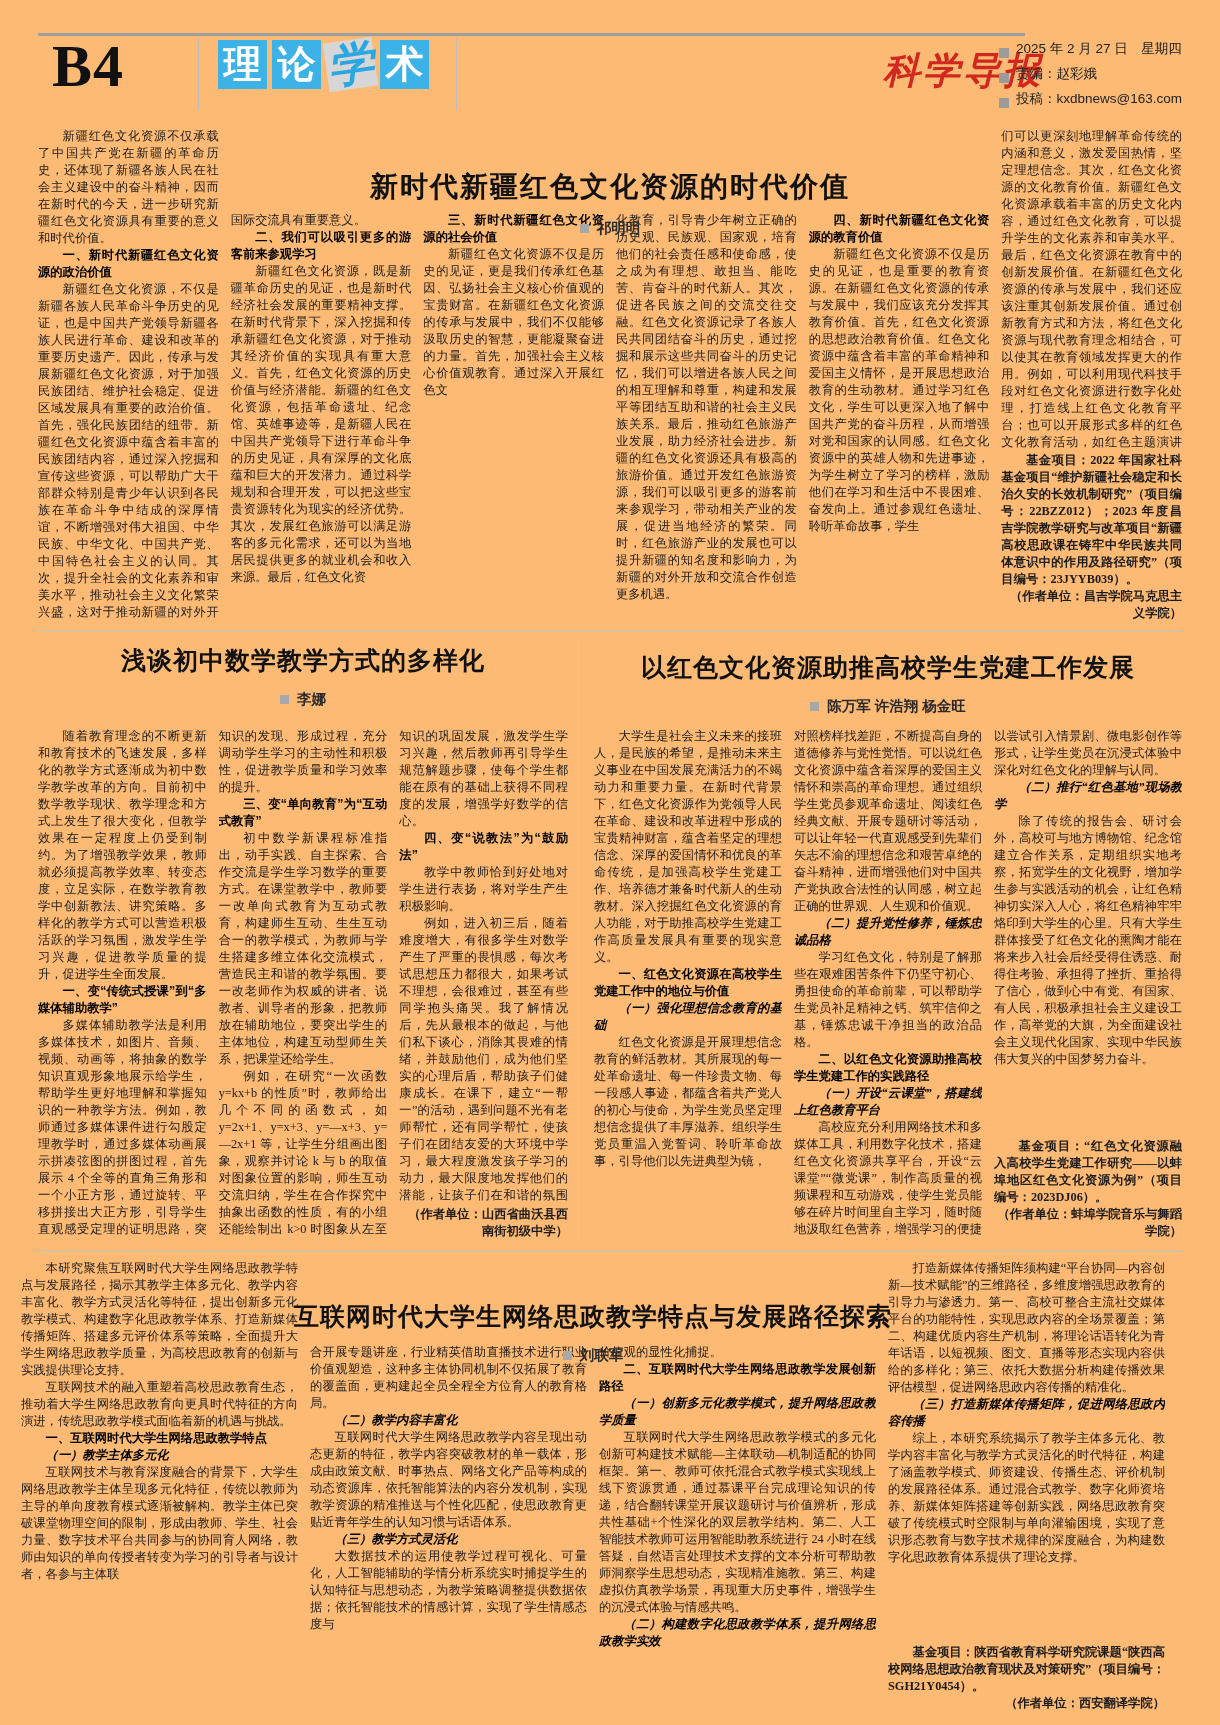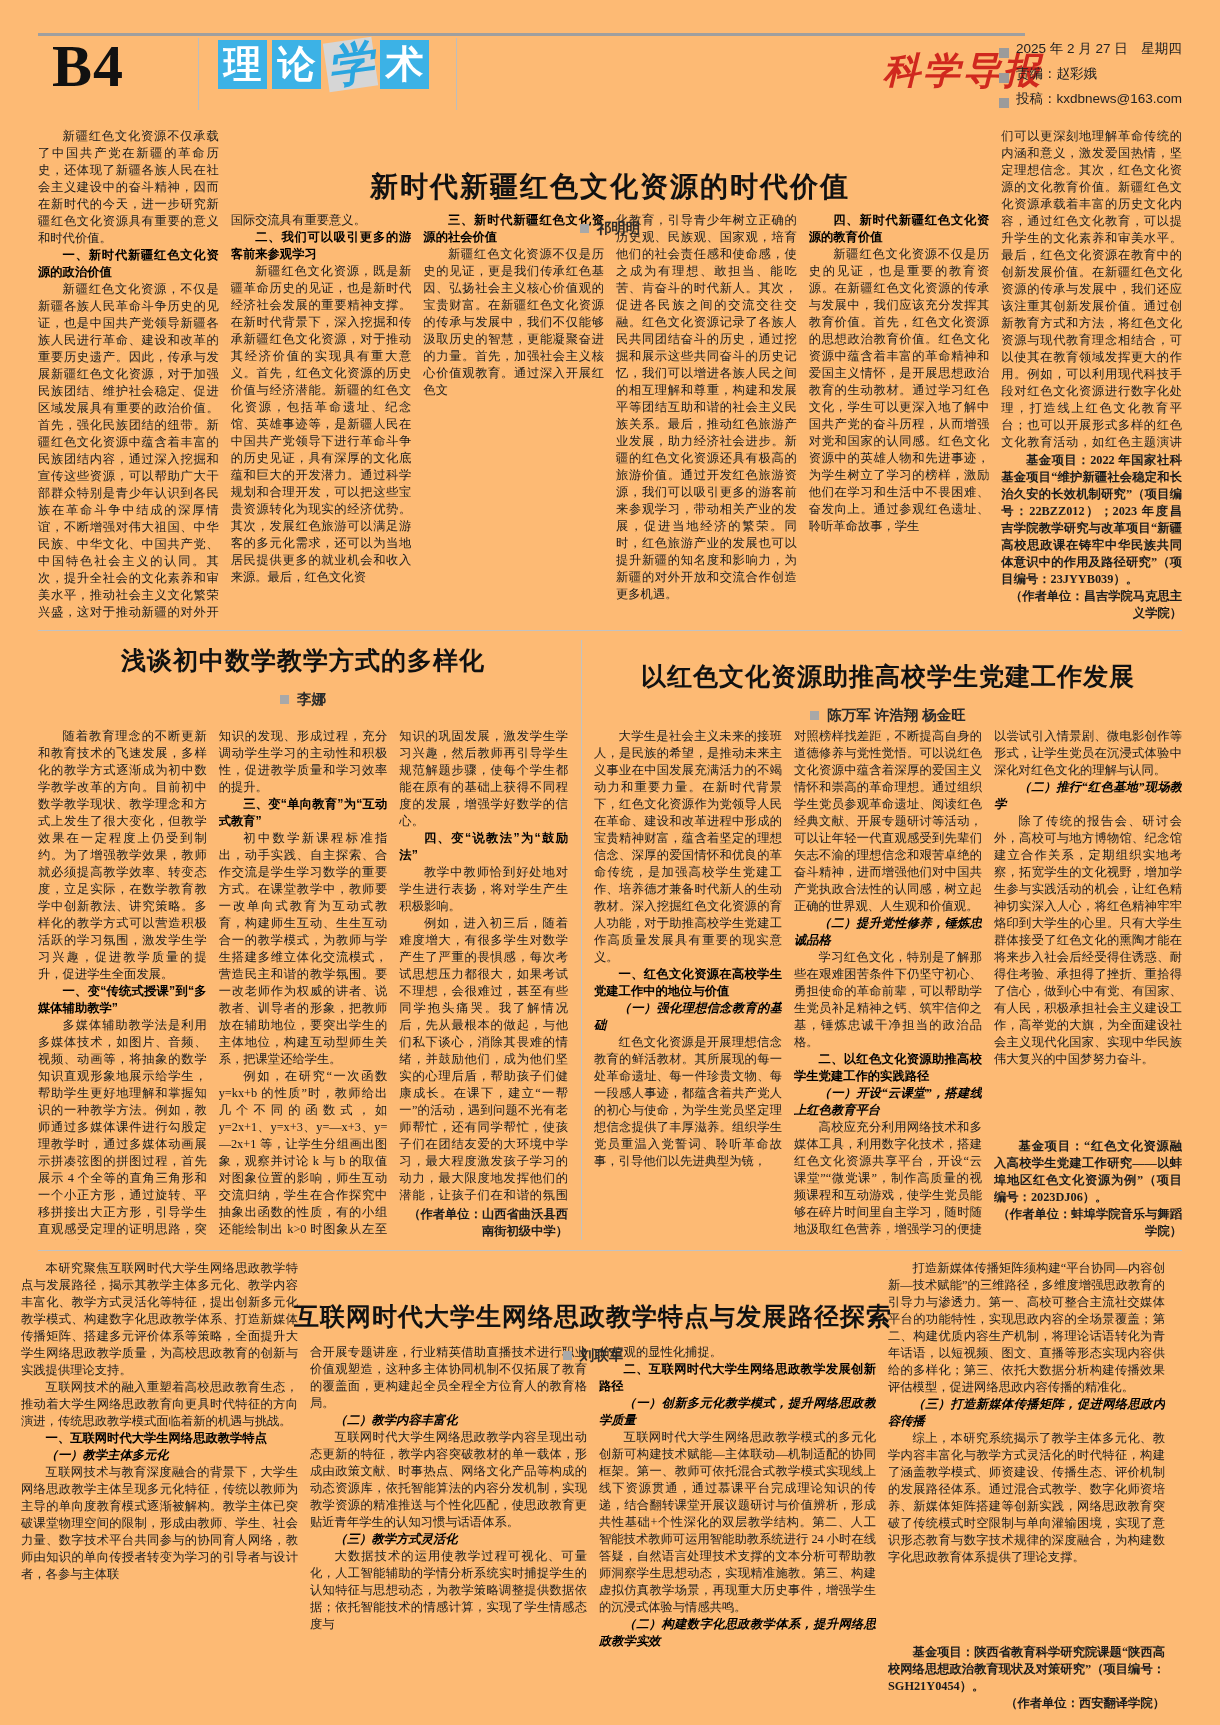--- a/index.html
+++ b/index.html
@@ -174,21 +174,21 @@
           </div>
           <p class="b-author">（作者单位：山西省曲沃县西南街初级中学）</p>
         </div>
       </div>
   </div>
 
   <div class="vrule-mid"></div>
 
   <div id="zone-party" class="zone" style="top:640px;left:594px;width:588px;height:600px;">
     <div class="art-head">
-      <div class="art-title t3" style="margin-top:20px;">以红色文化资源助推高校学生党建工作发展</div>
+      <div class="art-title t3" style="margin-top:11px;">以红色文化资源助推高校学生党建工作发展</div>
       <div class="byline">
         <span class="sq"></span>
         <span>陈万军 许浩翔 杨金旺</span>
       </div>
     </div>
     <div class="cols">
         <div class="col">
           <div class="col-body">
             <p class="b-p">大学生是社会主义未来的接班人，是民族的希望，是推动未来主义事业在中国发展充满活力的不竭动力和重要力量。在新时代背景下，红色文化资源作为党领导人民在革命、建设和改革进程中形成的宝贵精神财富，蕴含着坚定的理想信念、深厚的爱国情怀和优良的革命传统，是加强高校学生党建工作、培养德才兼备时代新人的生动教材。深入挖掘红色文化资源的育人功能，对于助推高校学生党建工作高质量发展具有重要的现实意义。</p>
             <p class="b-h">一、红色文化资源在高校学生党建工作中的地位与价值</p>

